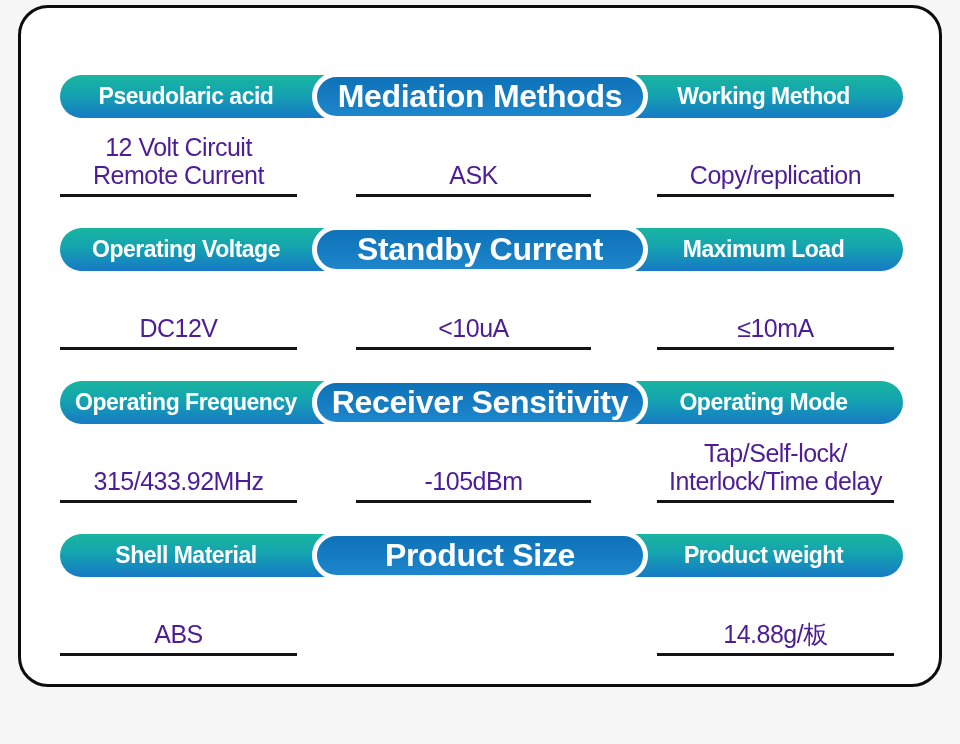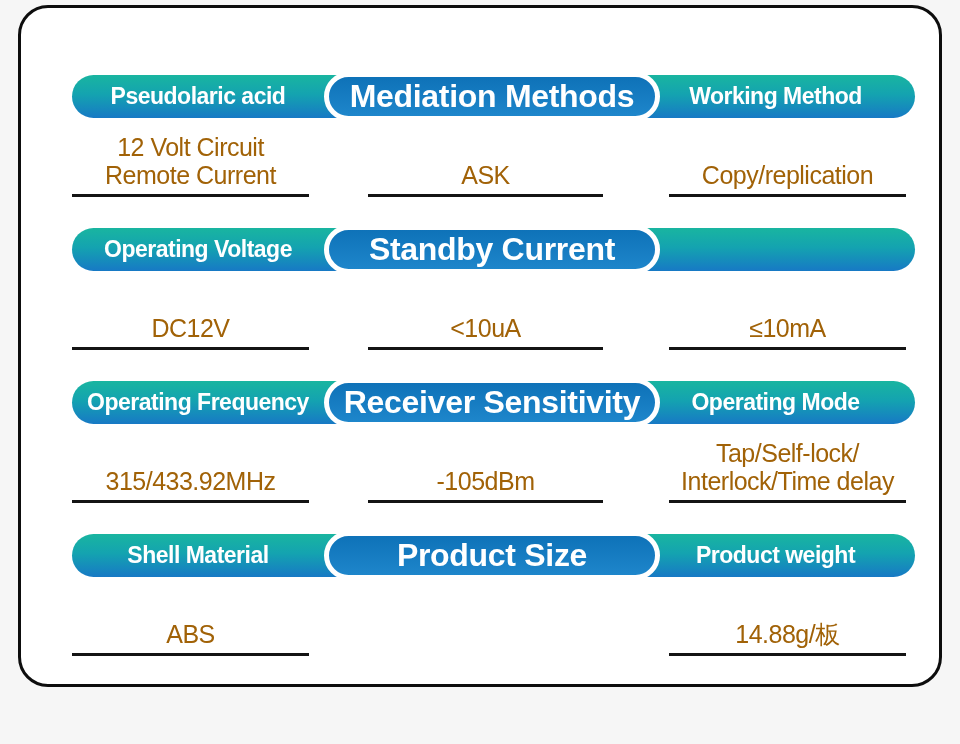--- a/index.html
+++ b/index.html
@@ -10,21 +10,21 @@
     overflow:hidden;
   }
   .panel{
     position:absolute;left:18px;top:5px;width:924px;height:682px;
     box-sizing:border-box;
     background:#ffffff;
     border:3px solid #0d0d0d;
     border-radius:30px;
     padding-top:67px;
   }
-  .spec-row{margin-bottom:31px;padding-left:12px;}
+  .spec-row{margin-bottom:31px;}
   .spec-row:last-child{margin-bottom:0;}
 
   .pill-bar{
     position:relative;
     margin-left:39px;
     width:843px;height:43px;
     border-radius:22px;
     background:linear-gradient(180deg,#19b5a0 0%,#14a3b0 45%,#1779c5 100%);
   }
   .bar-label{
@@ -49,21 +49,21 @@
     white-space:nowrap;
   }
 
   .values{position:relative;height:79px;}
   .value-cell{
     position:absolute;bottom:0;
     box-sizing:border-box;
     display:flex;flex-direction:column;justify-content:flex-end;align-items:center;
     border-bottom:3px solid #141414;
     padding-bottom:5px;
-    font-size:25px;color:#a16207;line-height:1.13;
+    font-size:25px;color:#4c1d95;line-height:1.13;
     letter-spacing:-0.5px;
     text-align:center;
     white-space:nowrap;
   }
   .value-cell.c1{left:39px;width:237px;}
   .value-cell.c2{left:335px;width:235px;}
   .value-cell.c3{left:636px;width:237px;}
 </style>
 </head>
 <body>
@@ -87,20 +87,21 @@
       <div class="value-cell c3">
         <div>Copy/replication</div>
       </div>
     </div>
   </div>
 
   <div class="spec-row">
     <div class="pill-bar">
       <div class="bar-label left">Operating Voltage</div>
       <div class="capsule">Standby Current</div>
+      <div class="bar-label right">Maximum Load</div>
     </div>
     <div class="values">
       <div class="value-cell c1">
         <div>DC12V</div>
       </div>
       <div class="value-cell c2">
         <div>&lt;10uA</div>
       </div>
       <div class="value-cell c3">
         <div>≤10mA</div>

